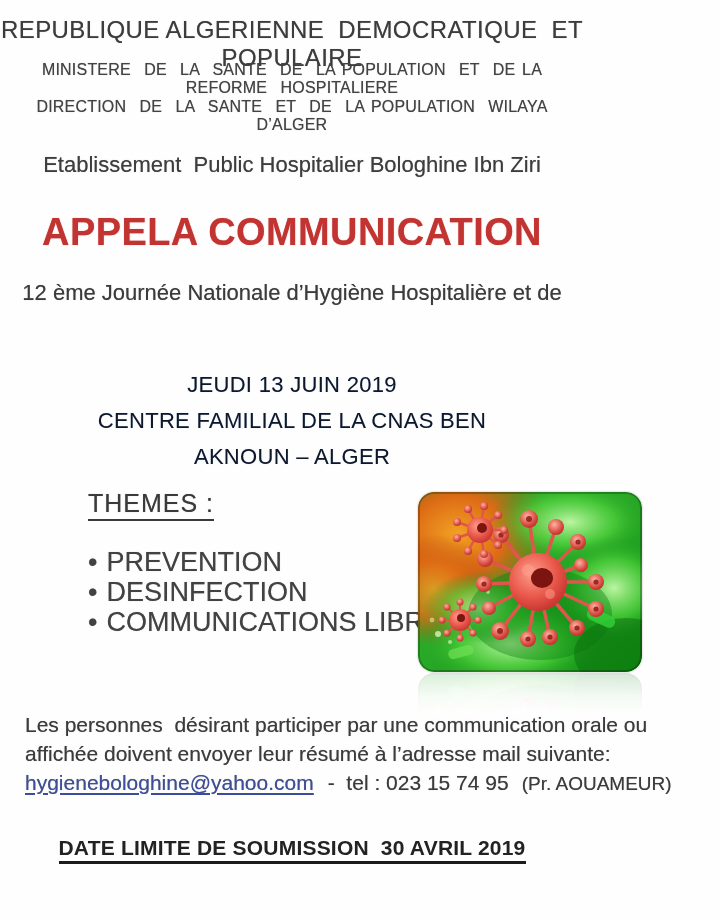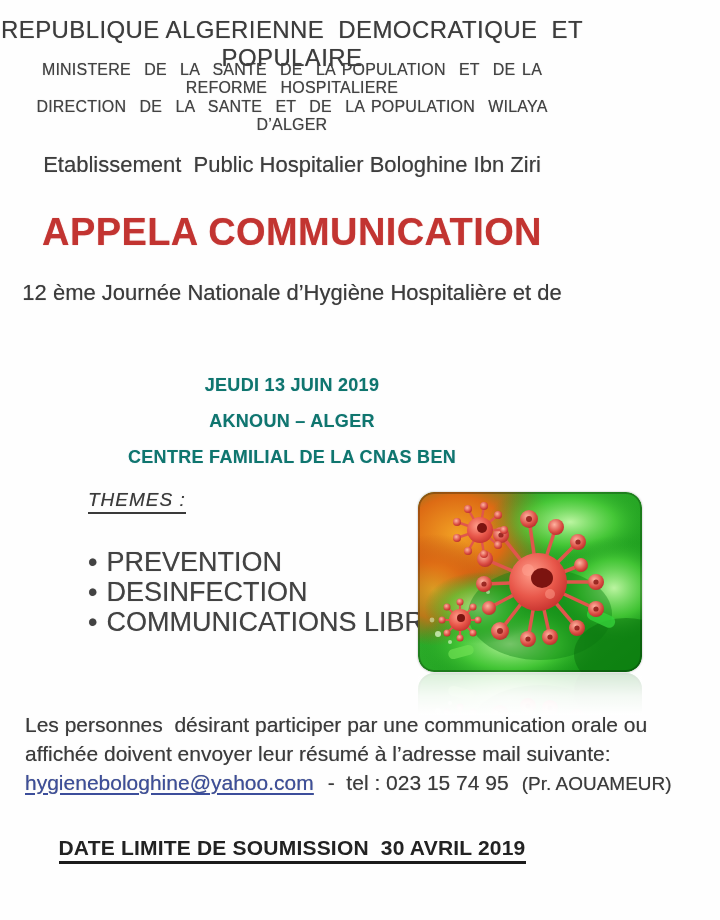--- a/index.html
+++ b/index.html
@@ -16,25 +16,25 @@
   .h-line1{top:16px;font-size:24px;letter-spacing:0.4px;color:#3c3c3c;}
   .h-line2{top:61px;font-size:16px;letter-spacing:0.2px;word-spacing:2px;color:#434343;}
   .h-line3{top:98px;font-size:16px;letter-spacing:0.2px;word-spacing:2px;color:#434343;}
   .establishment{top:152px;font-size:22px;color:#3d3d3d;}
 
   .main-title{top:211px;font-size:38px;font-weight:bold;letter-spacing:0.4px;color:#c23431;
     text-shadow:0 0 1px rgba(194,52,49,0.55);}
 
   .event{top:277px;font-size:22px;line-height:31px;color:#3b3b3b;}
 
-  .venue{top:367px;font-size:18px;line-height:36px;font-weight:bold;color:#0f766e;
+  .venue{top:367px;font-size:22px;line-height:36px;font-weight:normal;color:#0f172a;
     letter-spacing:0.3px;text-shadow:0 0 0.8px rgba(93,137,185,0.5);}
 
-  .themes-label{position:absolute;left:88px;top:489px;font-size:19px;letter-spacing:1px;
-    color:#3a3a3a;border-bottom:2.5px solid #3a3a3a;padding-bottom:1px;font-style:italic;}
+  .themes-label{position:absolute;left:88px;top:489px;font-size:25px;letter-spacing:1px;
+    color:#3a3a3a;border-bottom:2.5px solid #3a3a3a;padding-bottom:1px;}
   .theme-list{position:absolute;left:88px;top:547px;font-size:27px;line-height:30px;color:#424242;}
   .theme-item .bullet{margin-right:9px;}
 
   .virus-wrap{position:absolute;left:418px;top:492px;width:224px;height:180px;
     border-radius:16px;overflow:hidden;box-shadow:0 0 2px rgba(0,0,0,0.35);}
   .virus-wrap svg{display:block;}
   .virus-reflect{position:absolute;left:418px;top:673px;width:224px;height:42px;overflow:hidden;}
   .virus-reflect svg{display:block;transform:scaleY(-1);opacity:0.30;filter:blur(0.6px);}
   .virus-reflect .fade{position:absolute;left:0;top:0;width:224px;height:42px;
     background:linear-gradient(to bottom,rgba(255,255,255,0.45) 0%,rgba(255,255,255,0.85) 55%,#ffffff 100%);}
@@ -58,22 +58,22 @@
   <div class="center soft establishment" data-bind="header.establishment">Etablissement  Public Hospitalier Bologhine Ibn Ziri</div>
 
   <div class="center main-title" data-bind="title">APPELA COMMUNICATION</div>
 
   <div class="center soft event">
     <div data-bind="event.line1">12 ème Journée Nationale d’Hygiène Hospitalière et de</div>
   </div>
 
   <div class="center venue">
     <div data-bind="venue.date_line">JEUDI 13 JUIN 2019</div>
+    <div data-bind="venue.line1">CENTRE FAMILIAL DE LA CNAS BEN</div>
     <div data-bind="venue.line2">AKNOUN – ALGER</div>
-    <div data-bind="venue.line1">CENTRE FAMILIAL DE LA CNAS BEN</div>
   </div>
 
   <div class="themes-label soft" data-bind="themes.label">THEMES :</div>
 
   <div class="theme-list soft">
     <div class="theme-item"><span class="bullet" data-bind="themes.bullet">•</span><span data-bind="themes.items.0">PREVENTION</span></div>
     <div class="theme-item"><span class="bullet" data-bind="themes.bullet">•</span><span data-bind="themes.items.1">DESINFECTION</span></div>
     <div class="theme-item"><span class="bullet" data-bind="themes.bullet">•</span><span data-bind="themes.items.2">COMMUNICATIONS LIBRES</span></div>
   </div>
 

